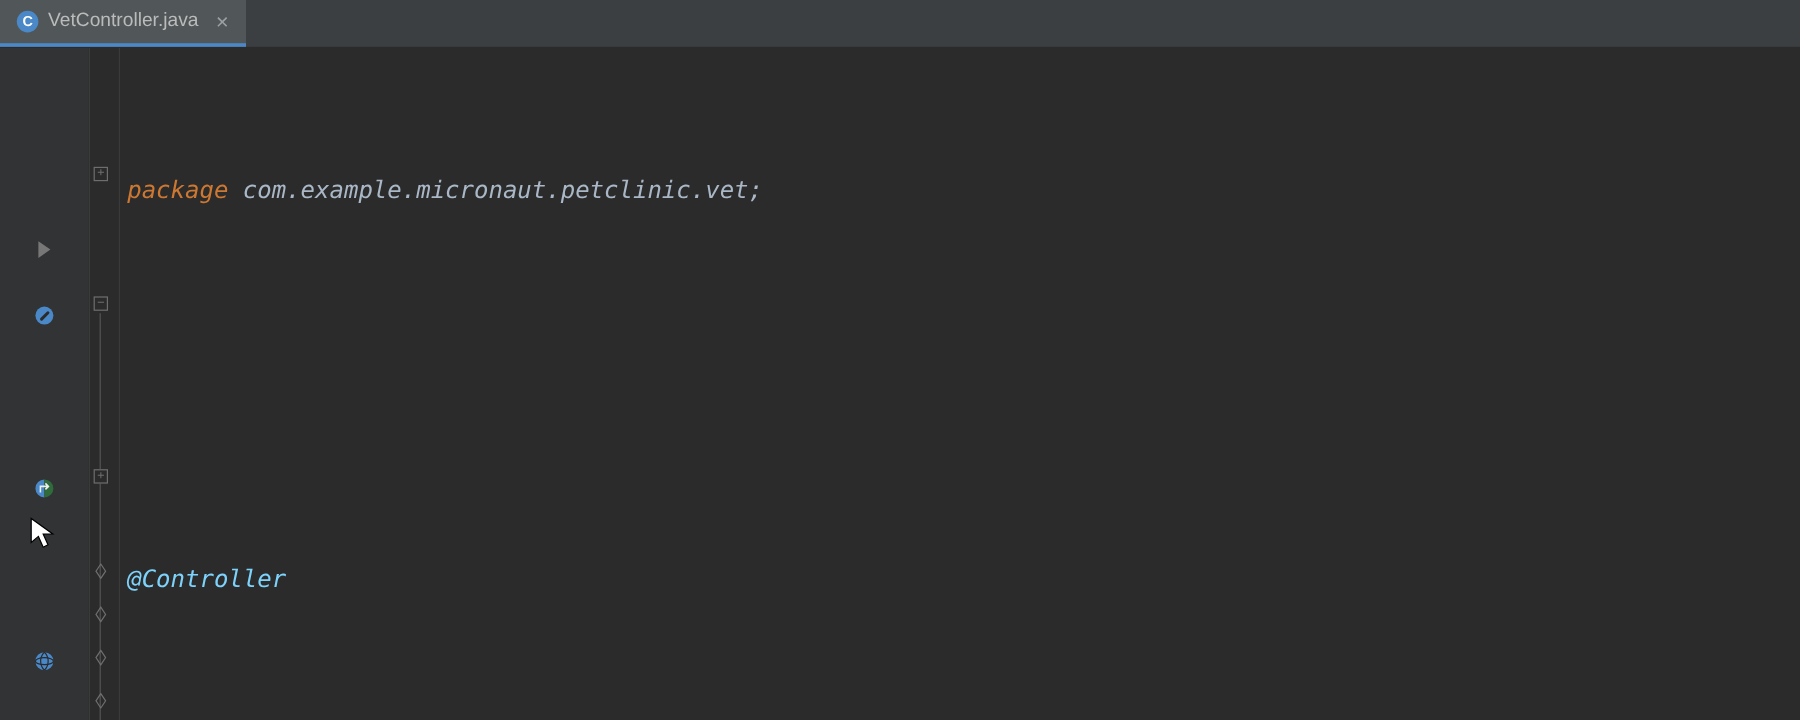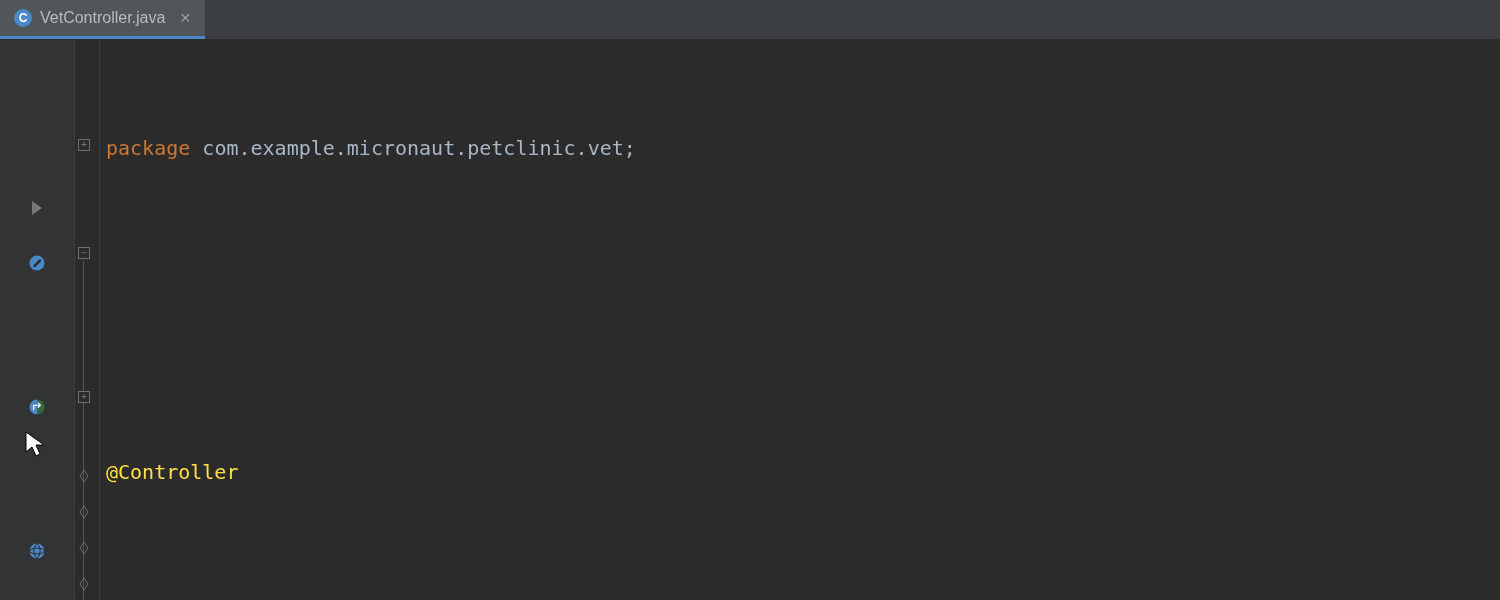--- a/index.html
+++ b/index.html
@@ -110,33 +110,34 @@
   .fold-diamond {
     position: absolute;
     left: 4px;
     width: 10px;
     height: 14px;
   }
   .fold-diamond svg { display:block; }
 
   .code-area {
     flex: 1;
-    padding-top: 18px;
+    padding-top: 28px;
     line-height: 36px;
     white-space: pre;
     position: relative;
+    font-style: italic;
   }
   .code-line {
     height: 36px;
     padding-left: 6px;
   }
 
   
   .kw   { color: #cc7832; }          
-  .ann  { color: #fde047; }          
+  .ann  { color: #7dd3fc; }          
   .id   { color: #a9b7c6; }
 
   
   .play {
     width: 0; height: 0;
     border-left: 10px solid #777;
     border-top: 7px solid transparent;
     border-bottom: 7px solid transparent;
   }
 

